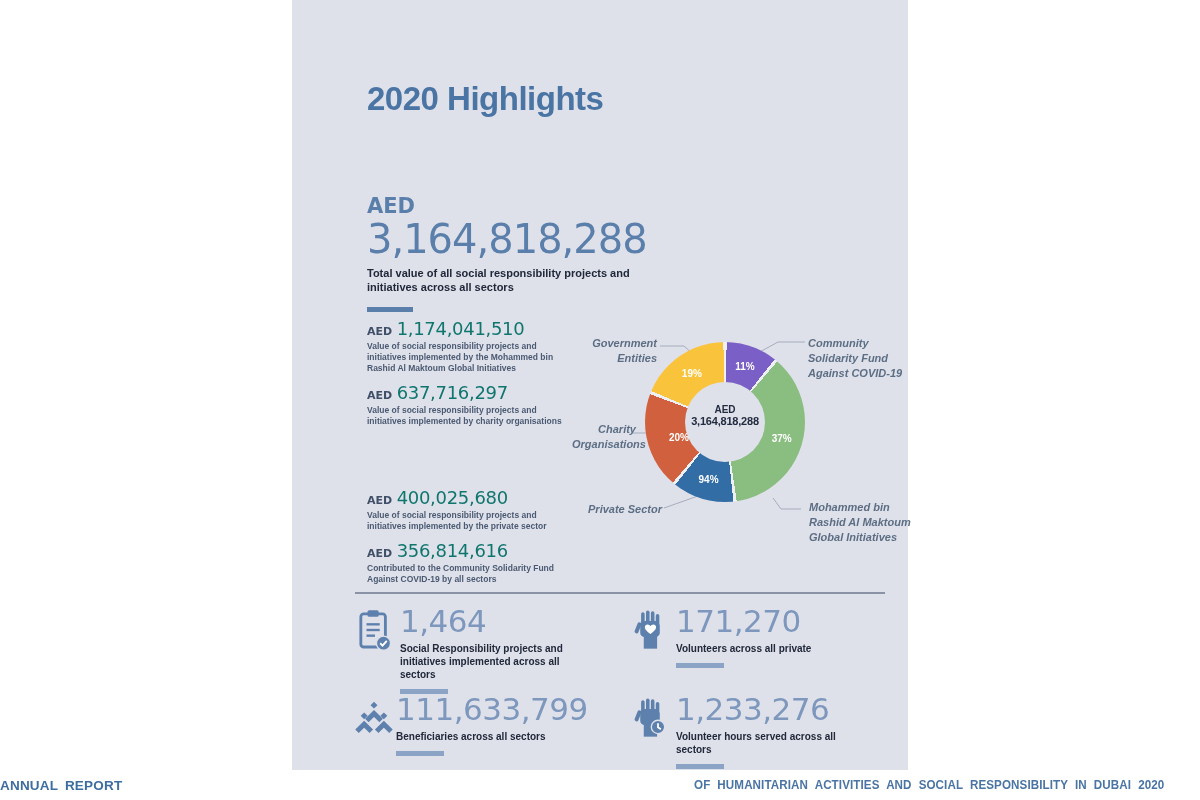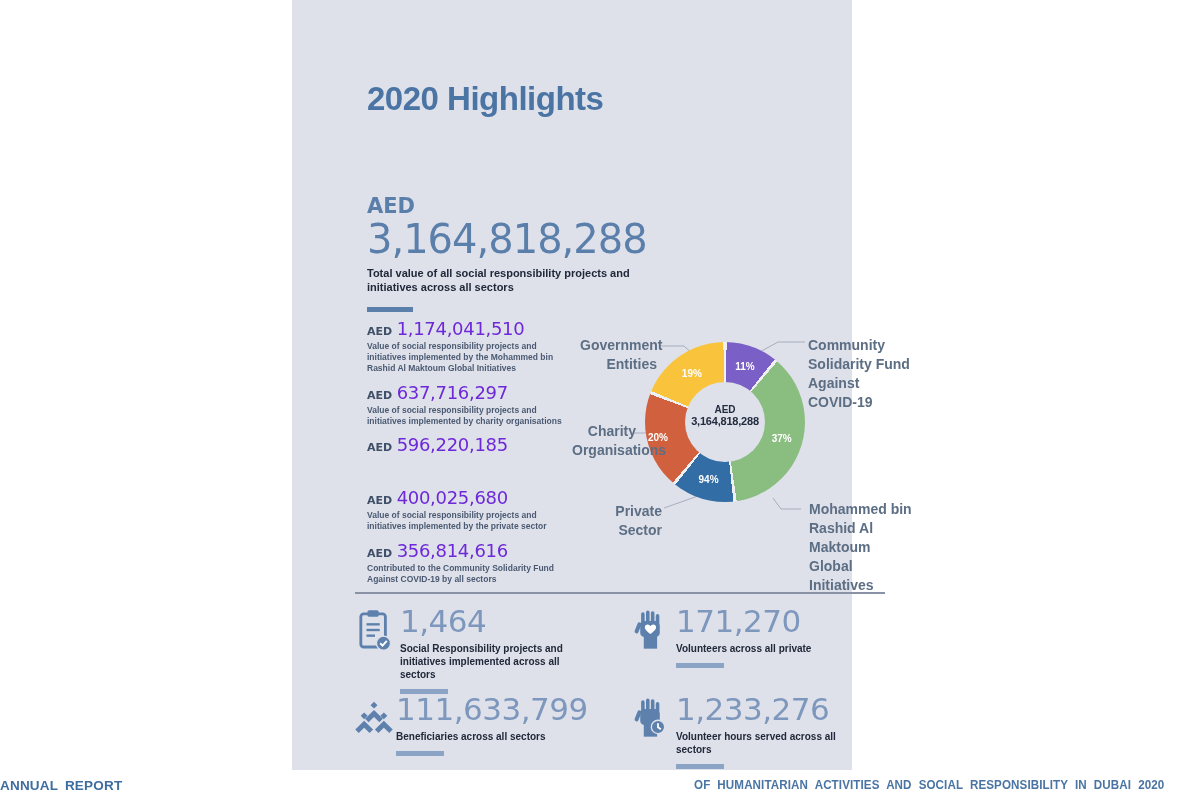--- a/index.html
+++ b/index.html
@@ -1,52 +1,52 @@
 <!DOCTYPE html>
 <html><head>
 <meta charset="utf-8">
 <style>
   html,body{margin:0;padding:0;}
   body{
     width:1200px;height:800px;background:#ffffff;position:relative;overflow:hidden;
     font-family:"Liberation Sans", sans-serif;
   }
   .page{
-    position:absolute;left:292px;top:0;width:560px;height:770px;
+    position:absolute;left:292px;top:0;width:616px;height:770px;
     background:#dfe1ea;
   }
   .abs{position:absolute;}
 
   
   .title{
     left:75px;top:80px;font-size:33px;font-weight:bold;color:#4a74a3;letter-spacing:-0.5px;
   }
 
   
   .hero{left:75px;top:194px;width:320px;}
   .hero-cur{font-size:21px;font-weight:bold;color:#5b7fab;font-family:"DejaVu Sans",sans-serif;}
   .hero-amt{font-size:40px;color:#5b7fab;font-family:"DejaVu Sans",sans-serif;letter-spacing:-1px;line-height:1.05;}
   .hero-desc{font-size:11px;font-weight:bold;color:#20283a;line-height:1.3;margin-top:6px;width:300px;}
   .hero-bar{width:46px;height:5px;background:#5b7fab;margin-top:12px;}
 
   
   .bd-item{left:75px;width:230px;}
   .bd-cur{font-size:11px;font-weight:bold;color:#3f4f68;font-family:"DejaVu Sans",sans-serif;}
-  .bd-amt{font-size:18px;color:#6d28d9;font-family:"DejaVu Sans",sans-serif;letter-spacing:-0.3px;}
+  .bd-amt{font-size:18px;color:#0f766e;font-family:"DejaVu Sans",sans-serif;letter-spacing:-0.3px;}
   .bd-desc{font-size:8.5px;font-weight:bold;color:#4a5a72;line-height:1.32;margin-top:2px;width:205px;}
 
   
   .chart{left:280px;top:330px;width:330px;height:230px;}
   .donut{position:absolute;left:73px;top:12px;width:160px;height:160px;border-radius:50%;}
   .hole{position:absolute;left:40px;top:40px;width:80px;height:80px;border-radius:50%;background:#dfe1ea;}
   .center-text{position:absolute;left:20px;top:62px;width:120px;text-align:center;color:#222b3f;}
   .center-text .cl{font-size:10px;font-weight:bold;}
   .center-text .cv{font-size:11px;font-weight:bold;letter-spacing:-0.2px;}
   .pct{position:absolute;transform:translate(-50%,-50%);color:#ffffff;font-size:10px;font-weight:bold;}
-  .slice-label{position:absolute;font-size:14px;font-weight:bold;color:#5c6e84;line-height:1.35;}
+  .slice-label{position:absolute;font-size:11px;font-weight:bold;color:#5c6e84;line-height:1.35;font-style:italic;}
   .lbl-right{text-align:right;}
   .connectors{position:absolute;left:0;top:0;}
 
   
   .divider{left:63px;top:592px;width:530px;height:2px;background:#8a92a6;}
 
   
   .stat{width:270px;}
   .stat .icon{position:absolute;left:0;top:4px;}
   .stat .body{margin-left:42px;}
@@ -82,22 +82,20 @@
     <div><span class="bd-cur">AED</span>
       <span class="bd-amt">1,174,041,510</span></div>
     <div class="bd-desc">Value of social responsibility projects and initiatives implemented by the Mohammed bin Rashid Al Maktoum Global Initiatives</div>
   </div>
   <div class="abs bd-item" style="top:382px;">
     <div><span class="bd-cur">AED</span>
       <span class="bd-amt">637,716,297</span></div>
     <div class="bd-desc">Value of social responsibility projects and initiatives implemented by charity organisations</div>
   </div>
   <div class="abs bd-item" style="top:434px;">
-    <div><span class="bd-cur">AED</span>
-      <span class="bd-amt">596,220,185</span></div>
   </div>
   <div class="abs bd-item" style="top:487px;">
     <div><span class="bd-cur">AED</span>
       <span class="bd-amt">400,025,680</span></div>
     <div class="bd-desc">Value of social responsibility projects and initiatives implemented by the private sector</div>
   </div>
   <div class="abs bd-item" style="top:540px;">
     <div><span class="bd-cur">AED</span>
       <span class="bd-amt">356,814,616</span></div>
     <div class="bd-desc">Contributed to the Community Solidarity Fund Against COVID-19 by all sectors</div>
@@ -113,21 +111,21 @@
     </svg>
     <div class="donut" style="background: conic-gradient(rgb(238, 240, 244) 0deg, rgb(238, 240, 244) 1.2deg, rgb(122, 95, 198) 1.2deg, rgb(122, 95, 198) 38.4deg, rgb(238, 240, 244) 38.4deg, rgb(238, 240, 244) 39.6deg, rgb(238, 240, 244) 39.6deg, rgb(238, 240, 244) 40.8deg, rgb(138, 189, 128) 40.8deg, rgb(138, 189, 128) 171.6deg, rgb(238, 240, 244) 171.6deg, rgb(238, 240, 244) 172.8deg, rgb(238, 240, 244) 172.8deg, rgb(238, 240, 244) 174deg, rgb(51, 109, 165) 174deg, rgb(51, 109, 165) 218.4deg, rgb(238, 240, 244) 218.4deg, rgb(238, 240, 244) 219.6deg, rgb(238, 240, 244) 219.6deg, rgb(238, 240, 244) 220.8deg, rgb(208, 96, 62) 220.8deg, rgb(208, 96, 62) 290.4deg, rgb(238, 240, 244) 290.4deg, rgb(238, 240, 244) 291.6deg, rgb(238, 240, 244) 291.6deg, rgb(238, 240, 244) 292.8deg, rgb(250, 195, 60) 292.8deg, rgb(250, 195, 60) 358.8deg, rgb(238, 240, 244) 358.8deg, rgb(238, 240, 244) 360deg);">
       <div class="hole"></div>
       <div class="center-text">
         <div class="cl">AED</div>
         <div class="cv">3,164,818,288</div>
       </div>
     <span class="pct" style="left: 99.9855px; top: 24.488px;">11%</span>
         <span class="pct" style="left: 136.657px; top: 96.4605px;">37%</span>
         <span class="pct" style="left: 63.5395px; top: 136.657px;">94%</span>
-        <span class="pct" style="left: 13px; top: 94.6727px;">20%</span>
+        <span class="pct" style="left: 34px; top: 94.6727px;">20%</span>
         <span class="pct" style="left: 46.8371px; top: 31.2022px;">19%</span>
       </div>
     <div class="slice-label lbl-right" style="left:8px;top:6px;width:77px;">Government Entities</div>
     <div class="slice-label" style="left:236px;top:6px;width:102px;">Community Solidarity Fund Against COVID-19</div>
     <div class="slice-label lbl-right" style="left:0px;top:92px;width:64px;">Charity Organisations</div>
     <div class="slice-label lbl-right" style="left:10px;top:172px;width:80px;">Private Sector</div>
     <div class="slice-label" style="left:237px;top:170px;width:105px;">Mohammed bin Rashid Al Maktoum Global Initiatives</div>
   </div>
 
   <div class="abs divider"></div>

